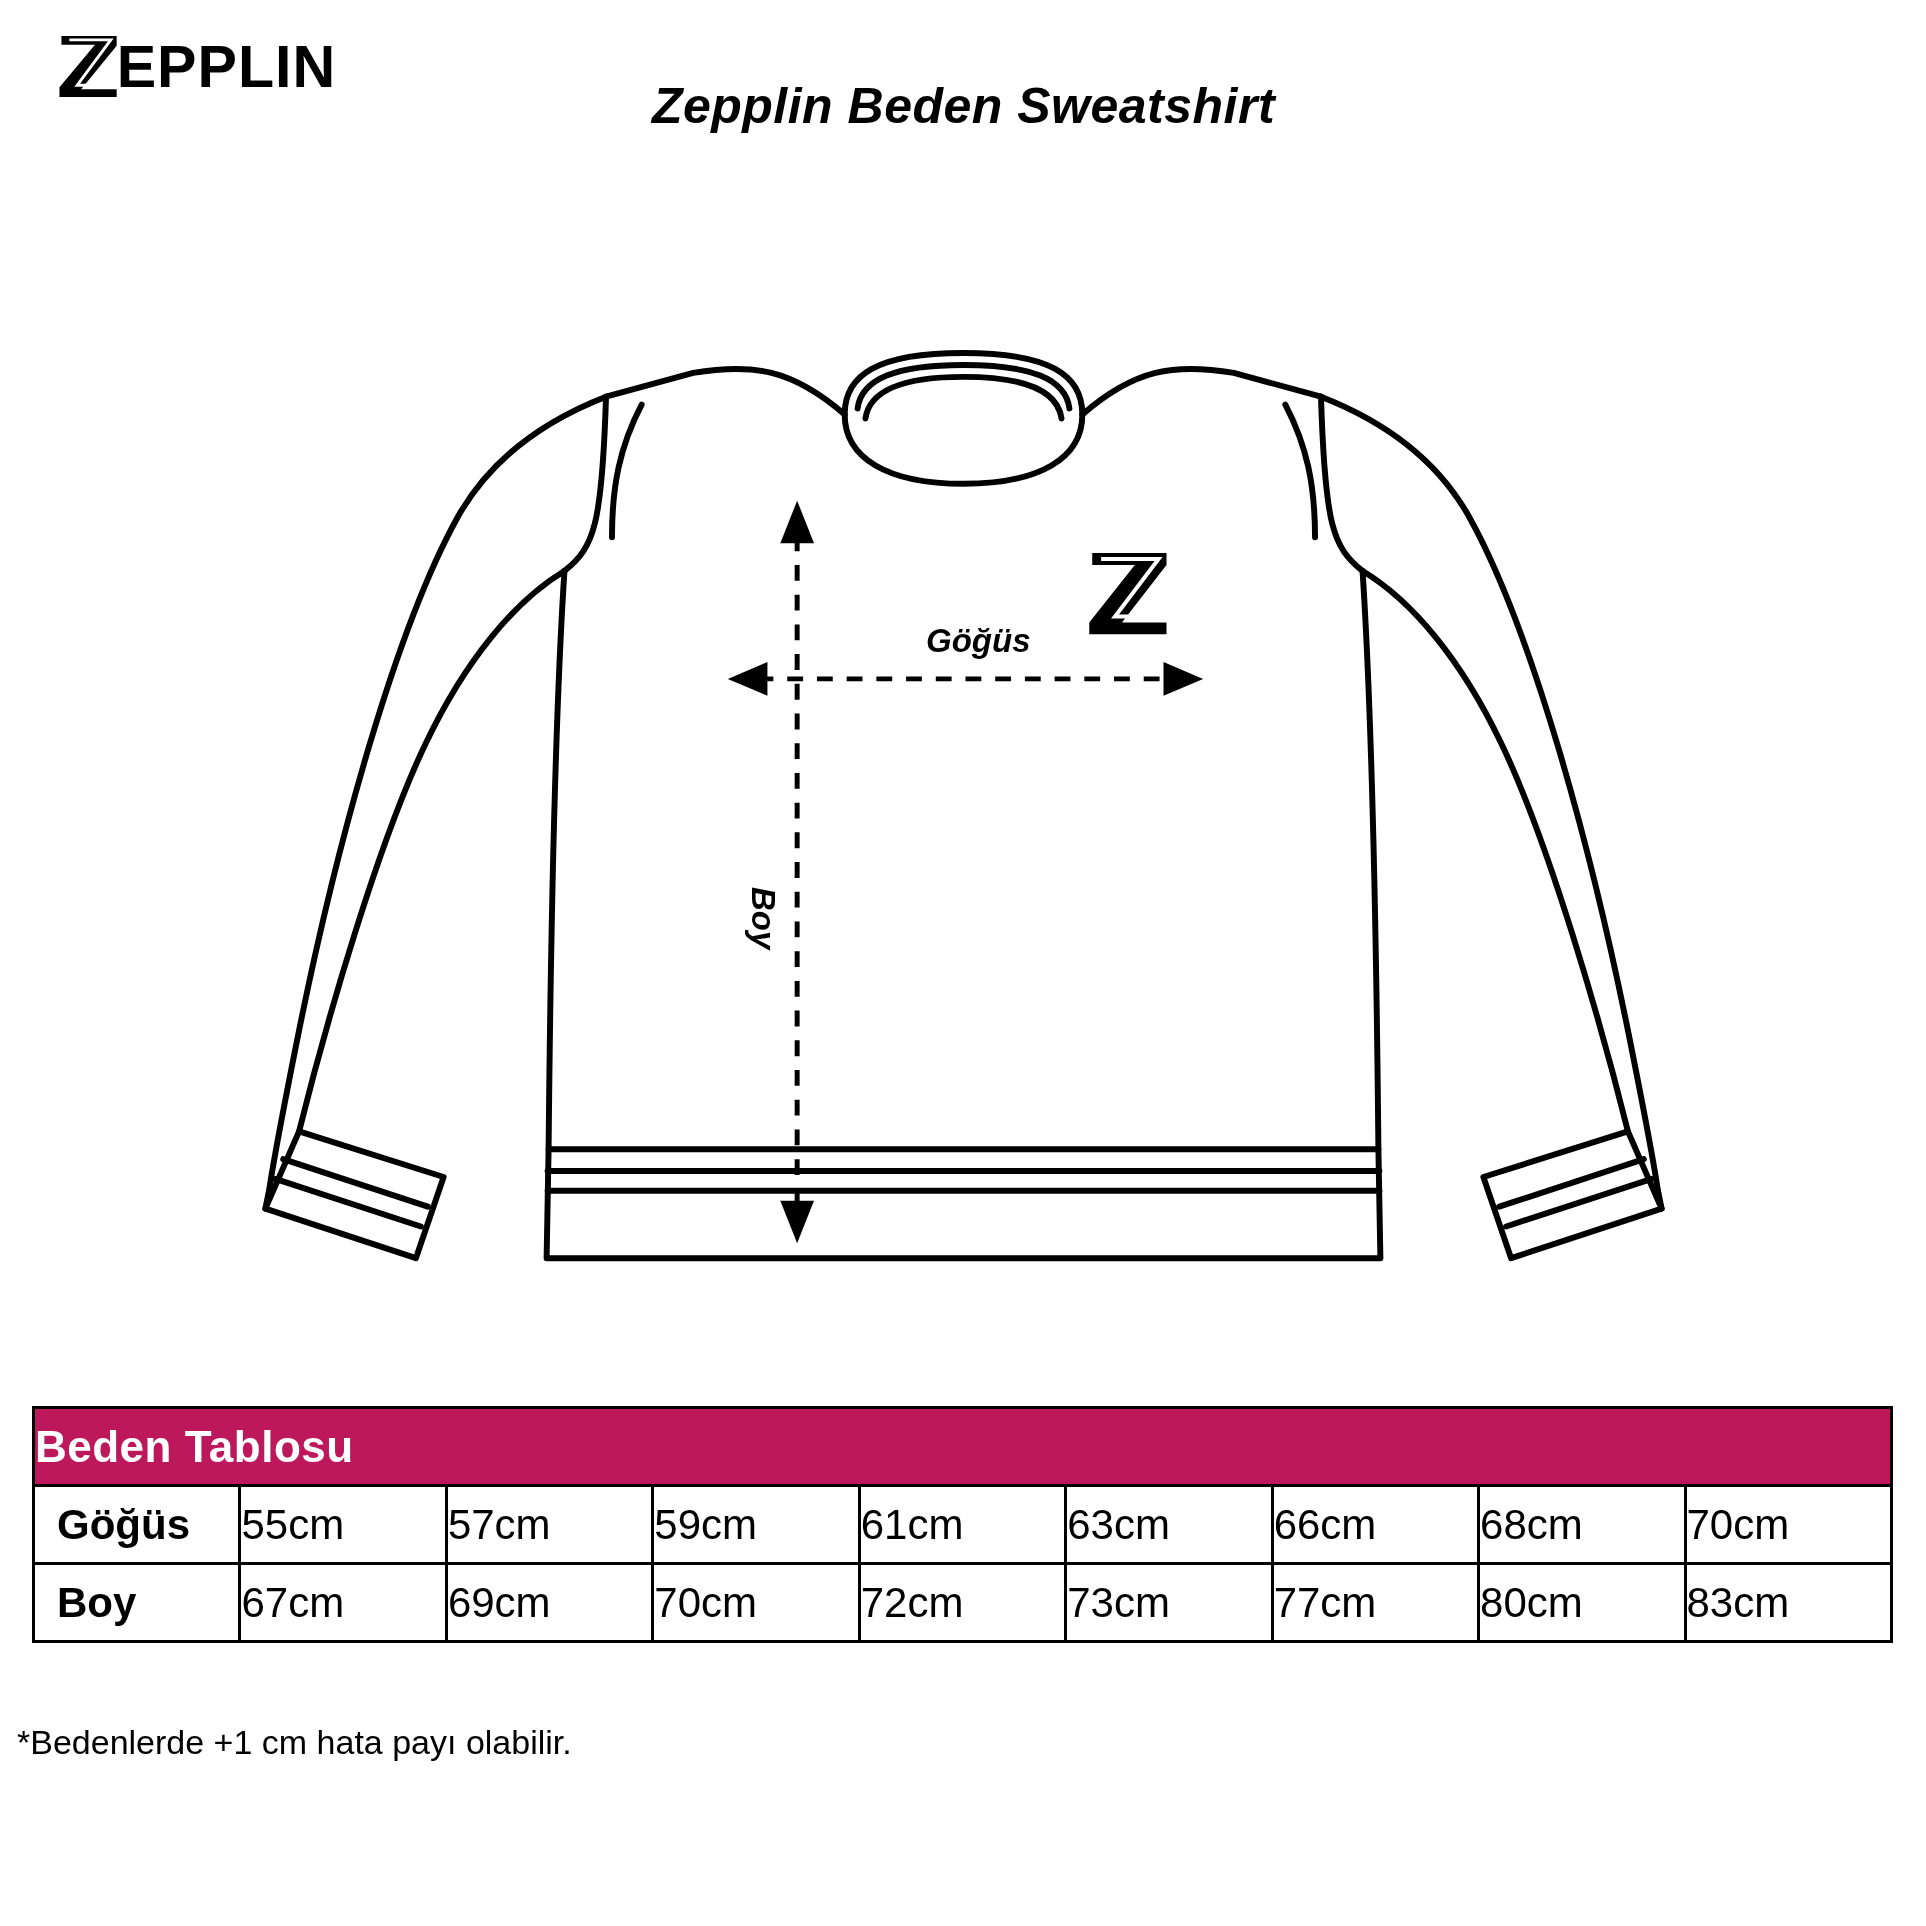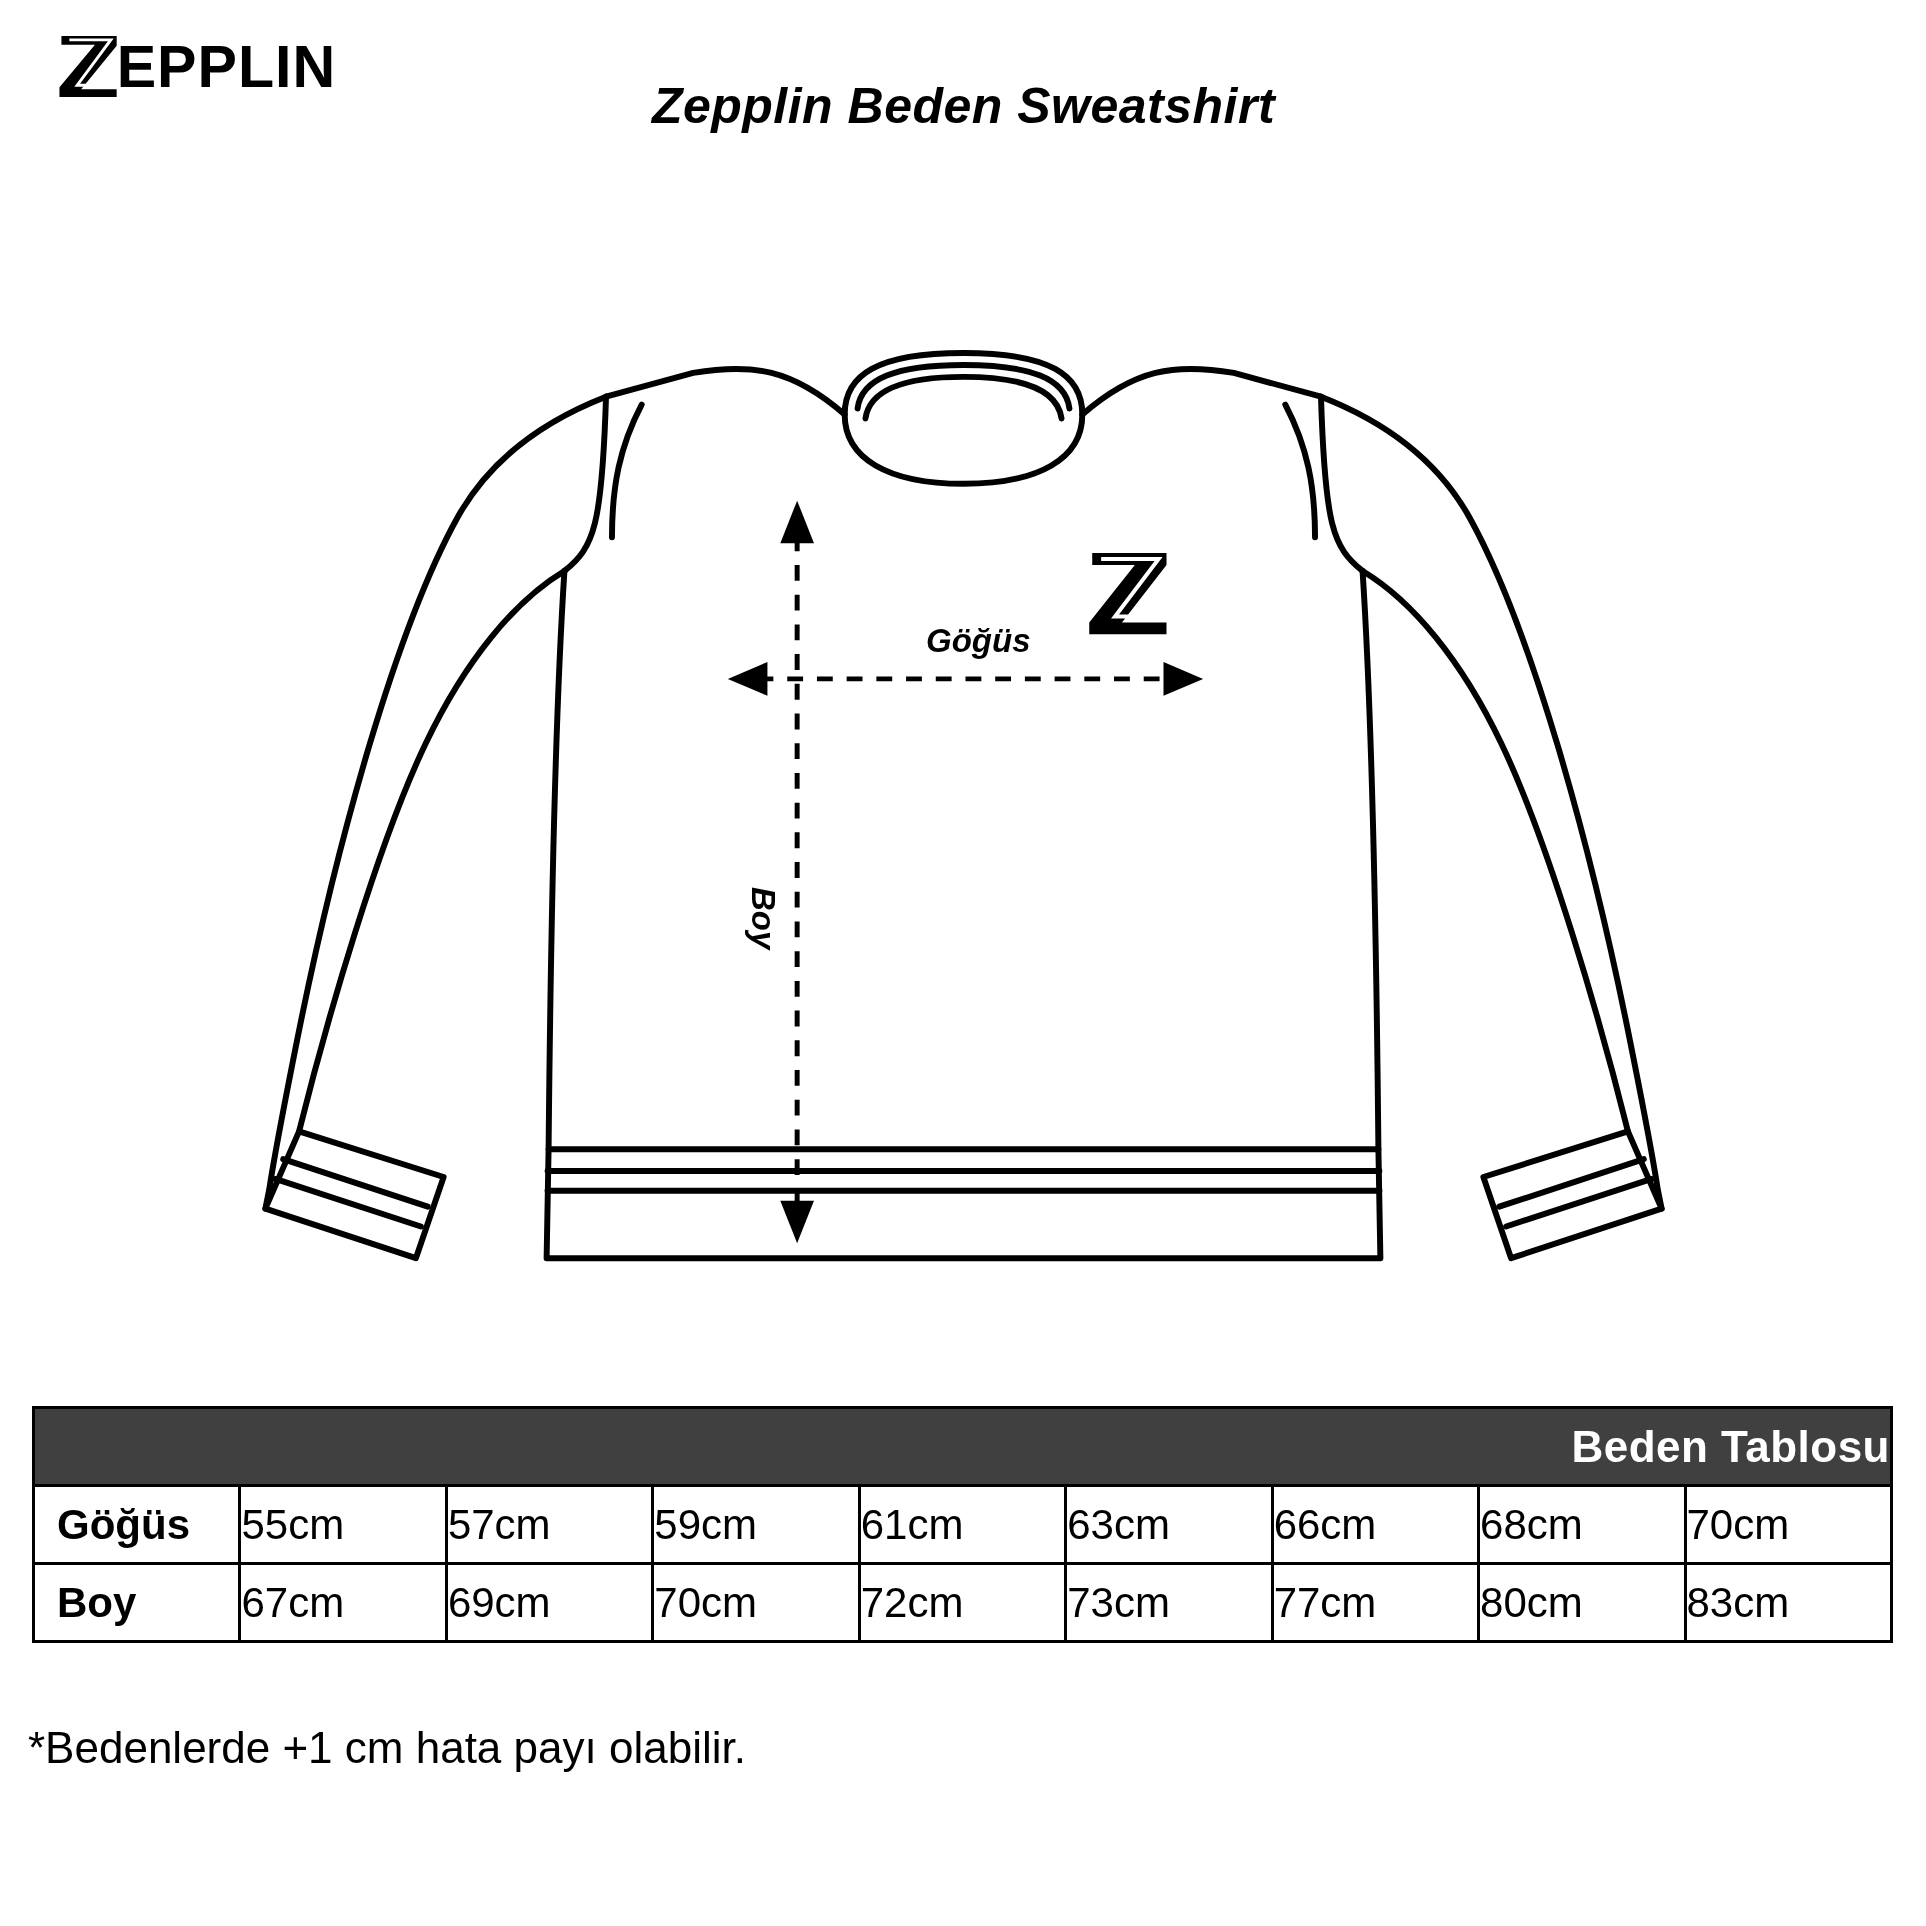--- a/index.html
+++ b/index.html
@@ -84,25 +84,25 @@
     border-collapse: collapse;
     width: 1861px;
     table-layout: fixed;
   }
   table.size-table td, table.size-table th {
     border: 3px solid #000;
     padding: 0;
     margin: 0;
   }
   .tbl-title {
-    background: #404040;
+    background: #be185d;
     color: #fff;
     font-size: 44px;
     font-weight: bold;
-    text-align: right;
+    text-align: left;
     height: 75px;
     letter-spacing: 0.5px;
   }
   .hdr-row td {
     height: 77px;
     font-size: 38px;
     font-weight: bold;
     text-align: center;
     vertical-align: middle;
   }
@@ -118,23 +118,23 @@
     text-align: left;
     padding-left: 18px;
   }
   .data-row td.rowlabel {
     font-weight: bold;
     font-size: 42px;
     padding-left: 22px;
   }
   .note {
     position: absolute;
-    left: 28px;
+    left: 17px;
     top: 1723px;
-    font-size: 44px;
+    font-size: 34px;
     color: #000;
     white-space: nowrap;
   }
 </style>
 </head>
 <body>
 
 <div class="header">
 
   <div class="brand-logo">

